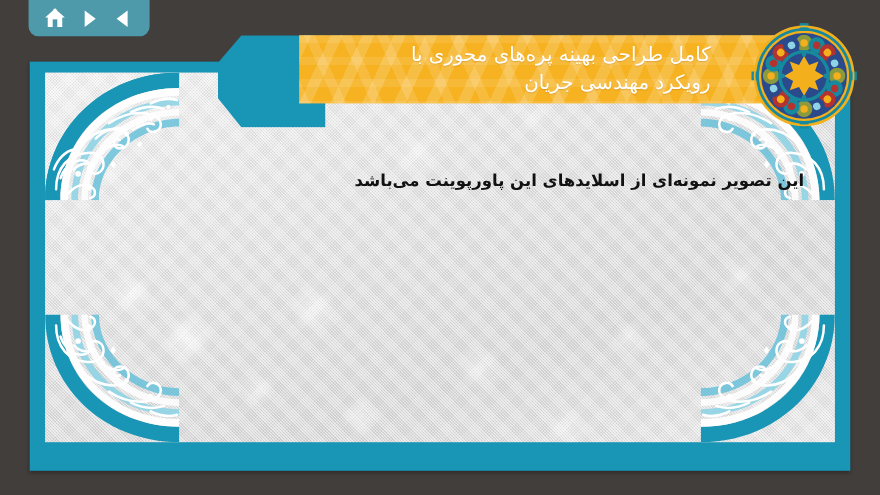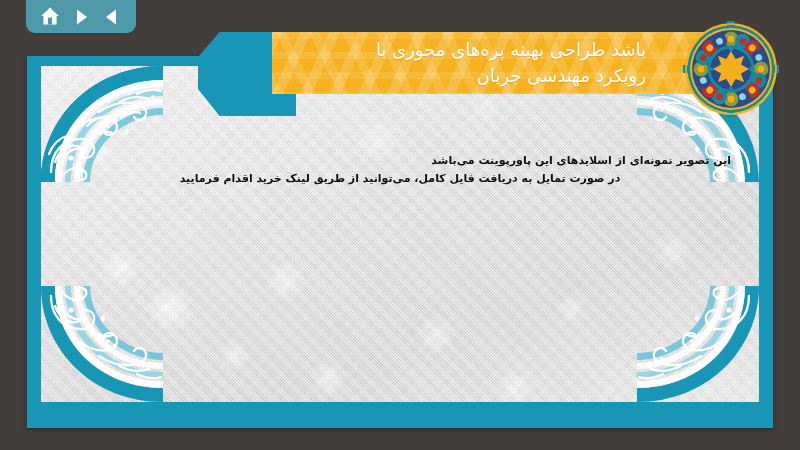--- a/index.html
+++ b/index.html
@@ -172,21 +172,21 @@
     left: 0;
     right: 0;
     top: 86px;
     padding: 0 28px;
     direction: rtl;
     text-align: center;
     z-index: 8;
   }
   .body-line {
     color: #111111;
-    font-size: 11px;
+    font-size: 15px;
     font-weight: bold;
     line-height: 1.62;
     letter-spacing: 0.2px;
     white-space: nowrap;
   }
   #line-1 { text-align: right; padding-left: 0; padding-right: 0; }
   #line-2 { text-align: center; }
   #line-3 { text-align: center; }
 </style>
 </head>
@@ -217,21 +217,20 @@
     </span>
   </div>
 </div>
 
 <div id="slide">
 
   <div id="content-plate">
 
     <div id="body-text">
       <div class="body-line" id="line-1">این تصویر نمونه‌ای از اسلایدهای این پاورپوینت می‌باشد</div>
-      <div class="body-line" id="line-3">در صورت تمایل به دریافت فایل کامل، می‌توانید از طریق لینک خرید اقدام فرمایید</div>
     </div>
 
     <div class="corner" id="corner-tl">
       <svg viewBox="0 0 122 116" aria-hidden="true">
         <path d="M0 116 C0 52 52 0 122 0 L122 14 C60 14 14 58 14 116 Z" fill="#1995b5"></path>
         <path d="M0 116 C0 52 52 0 122 0 L122 6 C56 6 6 56 6 116 Z" fill="#1995b5"></path>
         <path d="M14 116 C14 60 60 14 122 14 L122 21 C64 21 21 62 21 116 Z" fill="#ffffff" opacity="0.92"></path>
         <path d="M24 116 C24 64 66 24 122 24 L122 30 C70 30 30 68 30 116 Z" fill="#8fd4e6" opacity="0.9"></path>
         <path d="M33 116 C33 70 72 33 122 33 L122 39 C77 39 39 74 39 116 Z" fill="#ffffff" opacity="0.85"></path>
         <path d="M42 116 C42 76 80 42 122 42 L122 49 C84 49 49 79 49 116 Z" fill="#58bcd8" opacity="0.75"></path>
@@ -347,21 +346,21 @@
         </g>
       </svg>
     </div>
 
   </div>
 </div>
 
 <div id="banner-tab"></div>
 
 <div id="title-banner">
-  <div id="title-text">باشد طراحی بهینه پره‌های محوری با
+  <div id="title-text">کامل طراحی بهینه پره‌های محوری با
 رویکرد مهندسی جریان</div>
 </div>
 
 <div id="medallion">
   <svg width="96" height="96" viewBox="0 0 96 96" aria-hidden="true">
     <defs>
       <clipPath id="medClip">
           <circle cx="48" cy="48" r="44"></circle>
         </clipPath>
     </defs>

